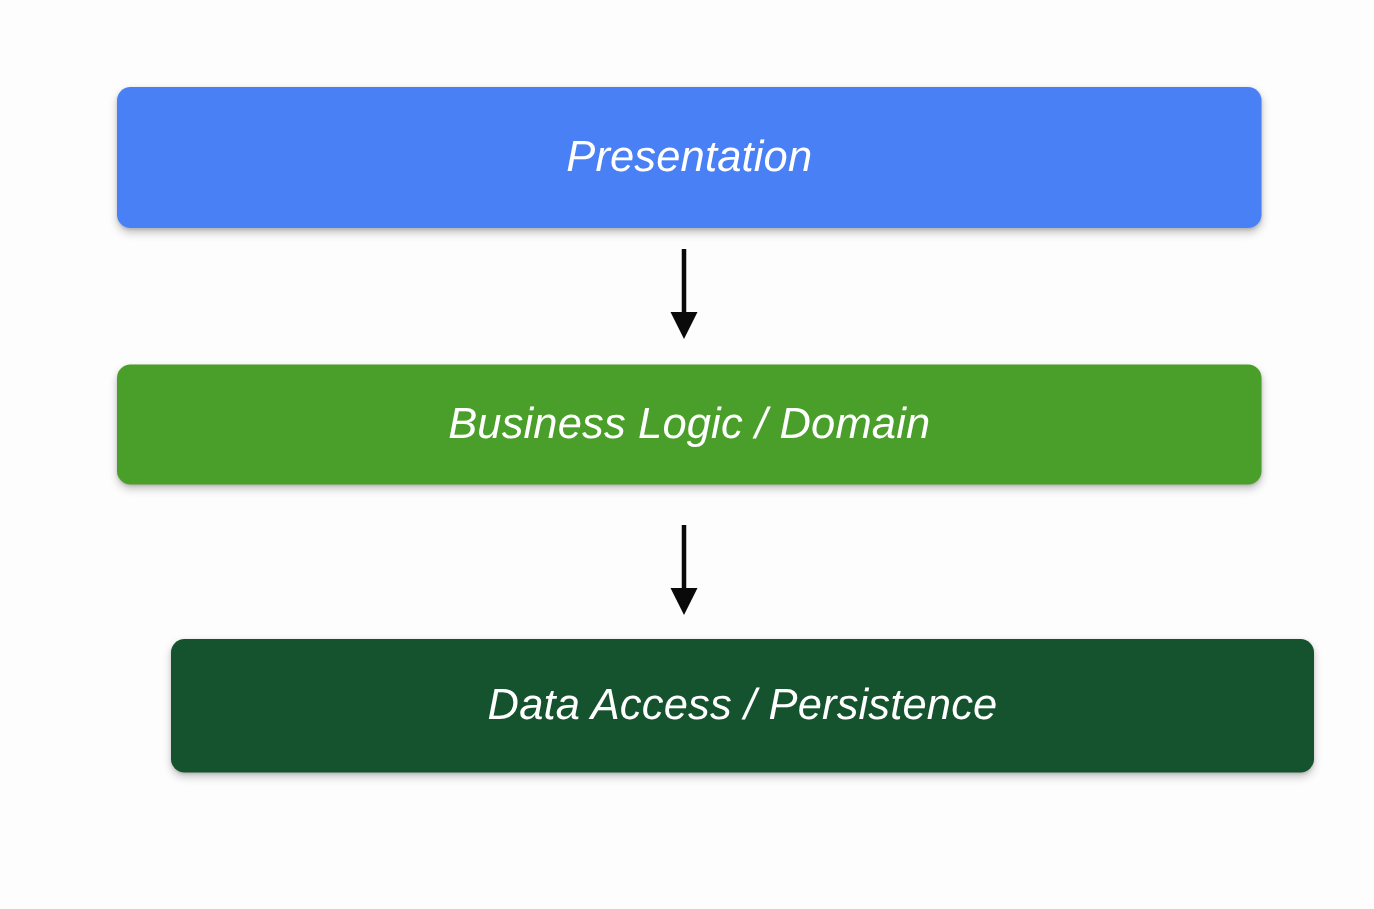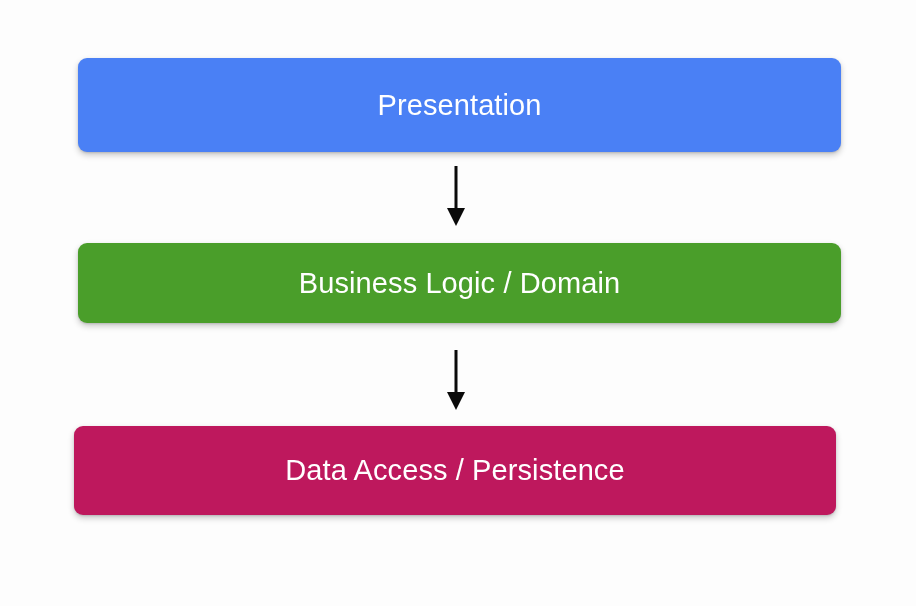--- a/index.html
+++ b/index.html
@@ -22,20 +22,21 @@
   }
 
   .layer-box {
     position: absolute;
     box-sizing: border-box;
     border-radius: 9px;
     display: flex;
     align-items: center;
     justify-content: center;
     box-shadow: 0 3px 6px rgba(0,0,0,0.22), 0 1px 2px rgba(0,0,0,0.12);
+    font-style: italic;
   }
 
   .layer-label {
     color: #ffffff;
     font-size: 29px;
     font-weight: 400;
     letter-spacing: 0.1px;
     line-height: 1;
     white-space: nowrap;
     text-align: center;
@@ -126,17 +127,17 @@
 
   <div class="layer-box" id="box-business-logic" style="background:#4a9e2a;">
     <span class="layer-label">Business Logic / Domain</span>
   </div>
 
   <div class="arrow" id="arrow-business-to-data">
     <div class="arrow-shaft"></div>
     <div class="arrow-head"></div>
   </div>
 
-  <div class="layer-box" id="box-data-access" style="background:#be185d;">
+  <div class="layer-box" id="box-data-access" style="background:#14532d;margin-left:40px;">
     <span class="layer-label">Data Access / Persistence</span>
   </div>
 
 </div>
 
 </body></html>

